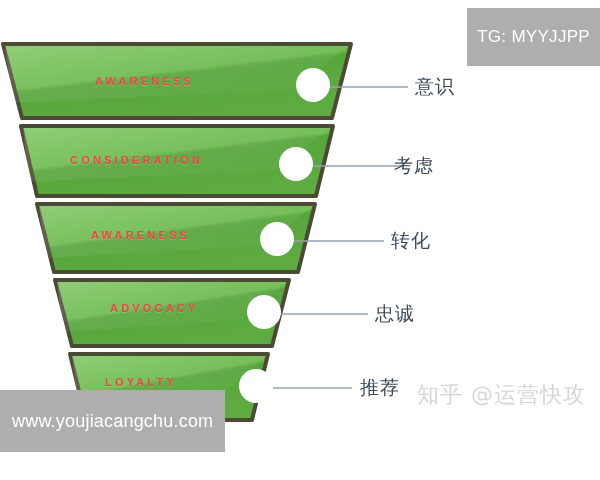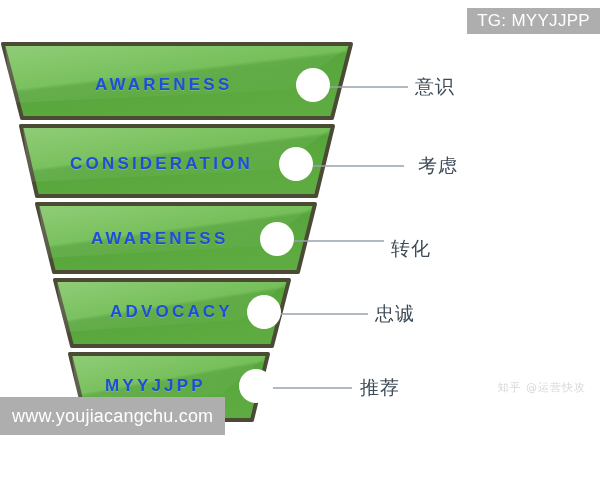--- a/index.html
+++ b/index.html
@@ -20,23 +20,23 @@
   #funnel-diagram {
     position: absolute;
     left: 0;
     top: 0;
     width: 600px;
     height: 480px;
   }
 
   .stage-label {
     position: absolute;
-    color: #1d4ed8;
+    color: #ef4444;
     font-weight: bold;
-    font-size: 17px;
+    font-size: 11px;
     letter-spacing: 3.2px;
     white-space: nowrap;
     text-align: center;
     text-shadow: 0 1px 0 rgba(255,255,255,0.18);
     font-family: "Liberation Sans", "DejaVu Sans", sans-serif;
   }
 
   .cn-label {
     position: absolute;
     color: #3d4a57;
@@ -52,38 +52,38 @@
     background: #aeaeae;
     color: #ffffff;
     font-family: "Liberation Sans", "DejaVu Sans", sans-serif;
     display: flex;
     align-items: center;
   }
   #tg-badge {
     right: 0;
     top: 8px;
     height: 26px;
-    padding: 0 10px;
+    padding: 16px 10px;
     font-size: 17px;
     letter-spacing: 0.3px;
   }
   #site-badge {
     left: 0;
-    bottom: 45px;
-    height: 38px;
-    padding: 0 12px;
+    bottom: 28px;
+    height: 30px;
+    padding: 16px 12px;
     font-size: 18px;
     letter-spacing: 0.2px;
   }
 
   #watermark {
     position: absolute;
     right: 14px;
     top: 380px;
-    font-size: 11px;
+    font-size: 22px;
     color: #c9c9c9;
     font-family: "DejaVu Sans", "Liberation Sans", sans-serif;
     letter-spacing: 1px;
     opacity: 0.75;
     white-space: nowrap;
   }
 </style>
 </head>
 <body>
 
@@ -141,27 +141,27 @@
   </svg>
 
   <div class="stage-label" style="left:95px; top:75px;">AWARENESS</div>
 
   <div class="stage-label" style="left:70px; top:154px;">CONSIDERATION</div>
 
   <div class="stage-label" style="left:91px; top:229px;">AWARENESS</div>
 
   <div class="stage-label" style="left:110px; top:302px;">ADVOCACY</div>
 
-  <div class="stage-label" style="left:105px; top:376px;">MYYJJPP</div>
+  <div class="stage-label" style="left:105px; top:376px;">LOYALTY</div>
 
   <div class="cn-label" style="left:415px; top:74px;">意识</div>
 
-  <div class="cn-label" style="left:418px; top:153px;">考虑</div>
+  <div class="cn-label" style="left:394px; top:153px;">考虑</div>
 
-  <div class="cn-label" style="left:391px; top:228px;margin-top:8px;">转化</div>
+  <div class="cn-label" style="left:391px; top:228px;">转化</div>
 
   <div class="cn-label" style="left:375px; top:301px;">忠诚</div>
 
   <div class="cn-label" style="left:360px; top:375px;">推荐</div>
 
 </div>
 
 <div class="badge" id="tg-badge">TG: MYYJJPP</div>
 
 <div class="badge" id="site-badge">www.youjiacangchu.com</div>

